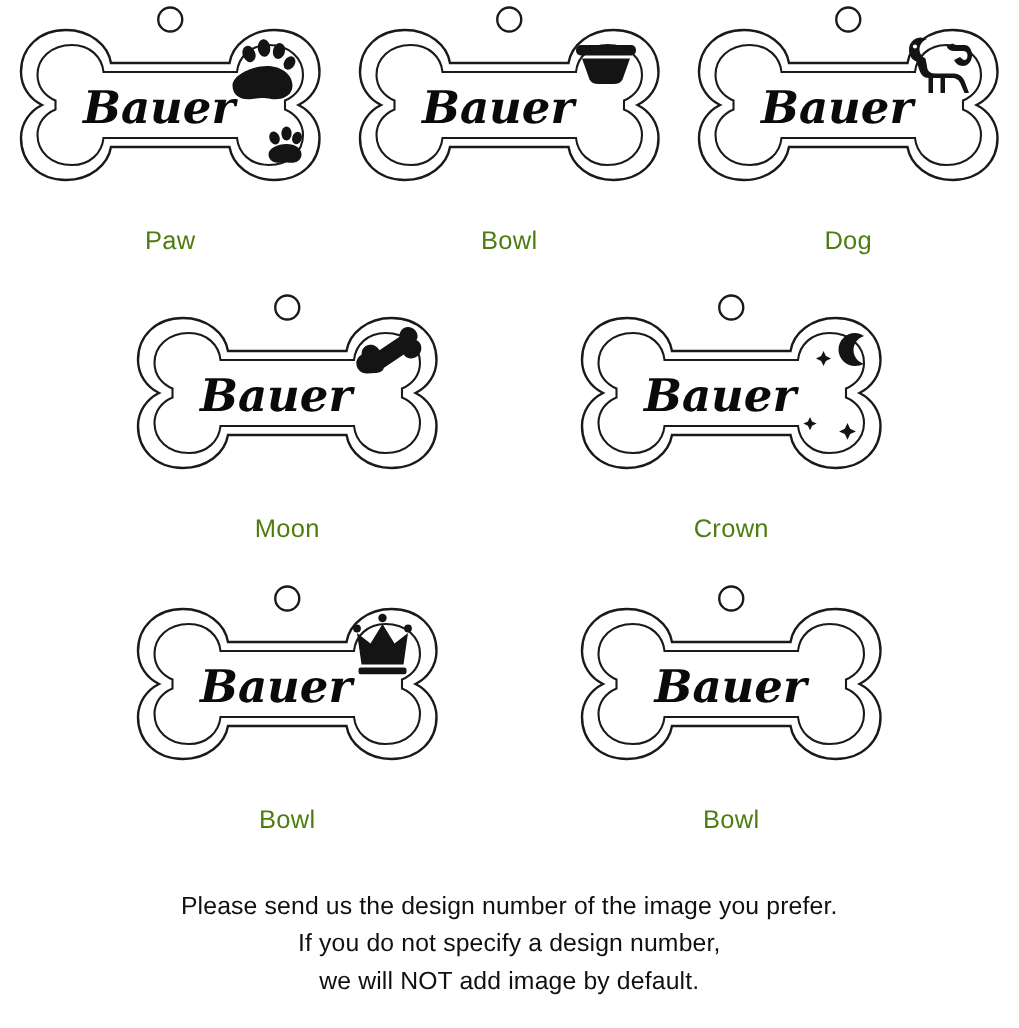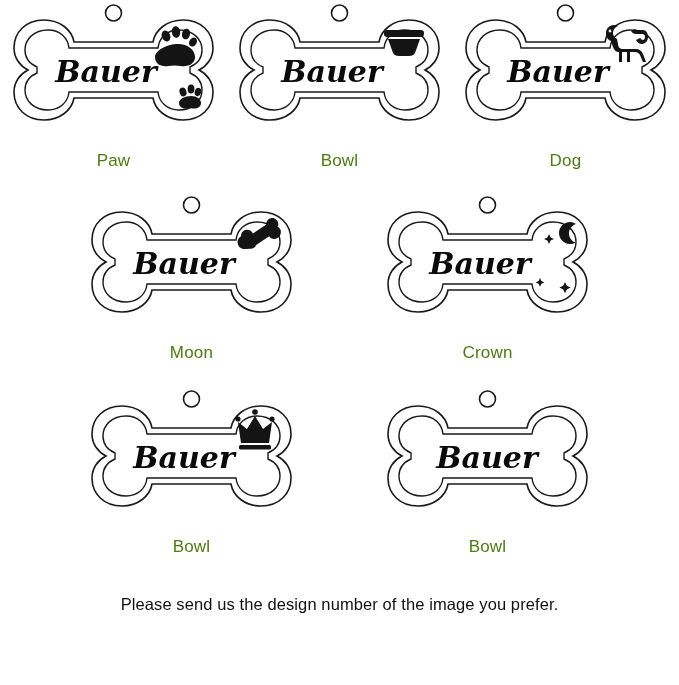--- a/index.html
+++ b/index.html
@@ -196,15 +196,17 @@
         <path class="inner" d="M42,30 C28,30 19,39 19,50 C19,58 24,64 31,67 L31,73 C24,76 19,82 19,90 C19,101 28,110 42,110 C54,110 62,102 63,92 L152,92 C153,102 161,110 173,110 C187,110 196,101 196,90 C196,82 191,76 184,73 L184,67 C191,64 196,58 196,50 C196,39 187,30 173,30 C161,30 153,38 152,48 L63,48 C62,38 54,30 42,30 Z"></path>
         <text class="name-text" x="107" y="82" text-anchor="middle">Bauer</text>
       </svg>
       <div class="tag-label">Bowl</div>
     </div>
 
   </div>
 
   <div class="footer">
     <div class="footer-line">Please send us the design number of the image you prefer.</div>
+    <div class="footer-line">If you do not specify a design number,</div>
+    <div class="footer-line">we will NOT add image by default.</div>
   </div>
 
 </div>
 
 </body></html>

